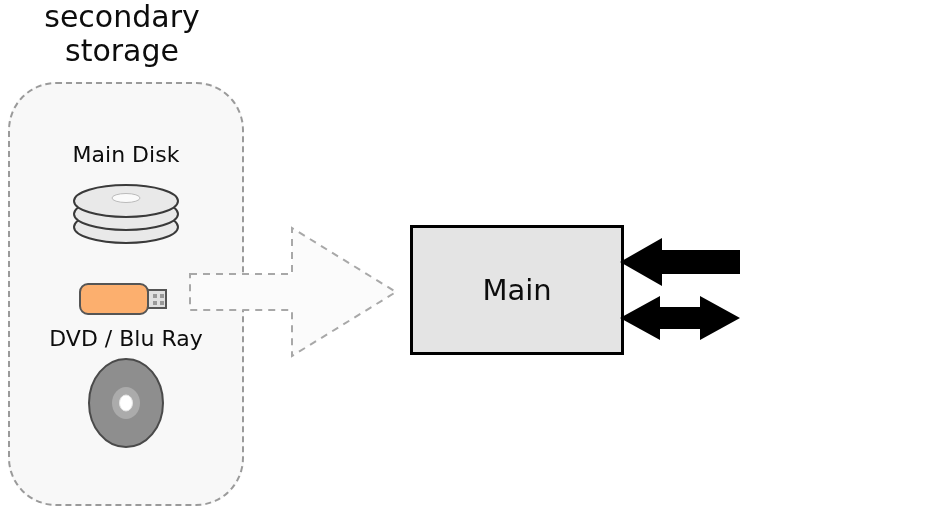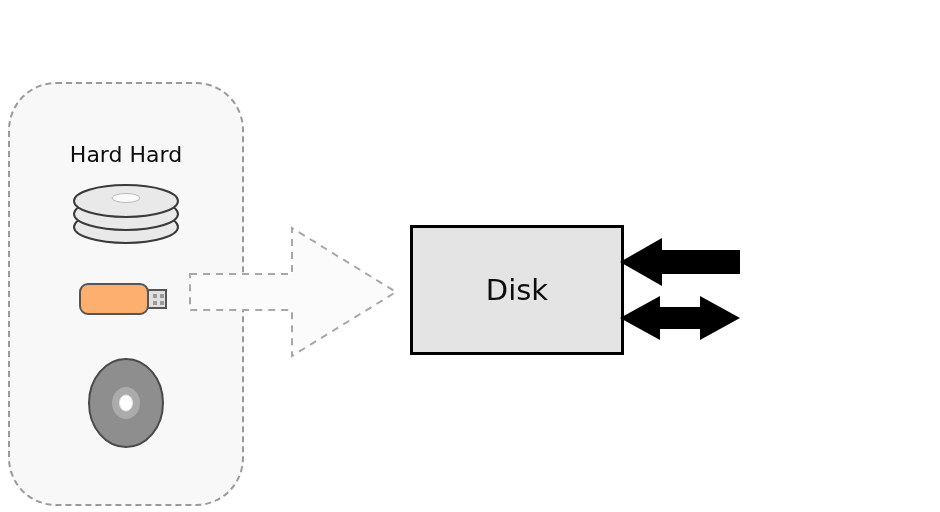--- a/index.html
+++ b/index.html
@@ -55,52 +55,57 @@
     box-sizing: border-box;
   }
   .box-mainmemory { left: 410px; top: 225px; width: 214px; height: 130px; }
   .box-processor { left: 731px; top: 225px; width: 204px; height: 130px; }
 </style>
 </head>
 <body>
 
 <div class="canvas">
 
+  <div class="abs title">
+    <div>secondary</div>
+    <div>storage</div>
+  </div>
 
   <div class="abs storage-container" style="background-color: rgb(248, 248, 248);"></div>
 
-  <div class="abs storage-label lbl-harddisk">Hard Hard</div>
+  <div class="abs storage-label lbl-harddisk">Main Disk</div>
   <svg class="abs icon-harddisk" width="110" height="76" viewBox="0 0 110 76">
     <ellipse cx="55" cy="57" rx="52" ry="16" stroke="#3a3a3a" stroke-width="2" fill="#e9e9e9"></ellipse>
     <ellipse cx="55" cy="44" rx="52" ry="16" stroke="#3a3a3a" stroke-width="2" fill="#e9e9e9"></ellipse>
     <ellipse cx="55" cy="31" rx="52" ry="16" stroke="#3a3a3a" stroke-width="2" fill="#e9e9e9"></ellipse>
     <ellipse cx="55" cy="28" rx="14" ry="4.5" fill="#fafafa" stroke="#bbbbbb" stroke-width="1"></ellipse>
   </svg>
 
   <svg class="abs icon-usb" width="96" height="38" viewBox="0 0 96 38">
     <rect x="70" y="10" width="18" height="18" stroke="#555555" stroke-width="2" fill="#e0e0e0"></rect>
     <rect x="75" y="14" width="4" height="4" fill="#999999"></rect>
     <rect x="75" y="21" width="4" height="4" fill="#999999"></rect>
     <rect x="82" y="14" width="4" height="4" fill="#999999"></rect>
     <rect x="82" y="21" width="4" height="4" fill="#999999"></rect>
     <rect x="2" y="4" width="68" height="30" rx="8" stroke="#555555" stroke-width="2" fill="#fcaf6e"></rect>
   </svg>
 
+  <div class="abs storage-label lbl-dvd">DVD / Blu Ray</div>
   <svg class="abs icon-dvd" width="80" height="94" viewBox="0 0 80 94">
     <ellipse cx="40" cy="47" rx="37" ry="44" stroke="#4a4a4a" stroke-width="2" fill="#8e8e8e"></ellipse>
     <ellipse cx="40" cy="47" rx="14" ry="16" fill="#ababab"></ellipse>
     <ellipse cx="40" cy="47" rx="6.5" ry="8" stroke="#e5e5e5" stroke-width="1" fill="#ffffff"></ellipse>
   </svg>
 
   <svg class="abs dashed-arrow" width="215" height="140" viewBox="0 0 215 140">
     <polygon points="4,52 106,52 106,6 210,70 106,134 106,88 4,88" stroke="#a8a8a8" stroke-width="2" stroke-dasharray="7 6" fill="#fbfbfb"></polygon>
   </svg>
 
   <div class="abs box box-mainmemory" style="background-color: rgb(228, 228, 228);">
-    <div>Disk</div>
+    <div>Main</div>
   </div>
 
 
   <svg class="abs black-arrows" width="126" height="112" viewBox="0 0 126 112">
     <path d="M4,30 L46,6 L46,18 L124,18 L124,42 L46,42 L46,54 Z" fill="#000000"></path>
     <path d="M4,86 L44,64 L44,75 L84,75 L84,64 L124,86 L84,108 L84,97 L44,97 L44,108 Z" fill="#000000"></path>
   </svg>
 
 </div>
 

